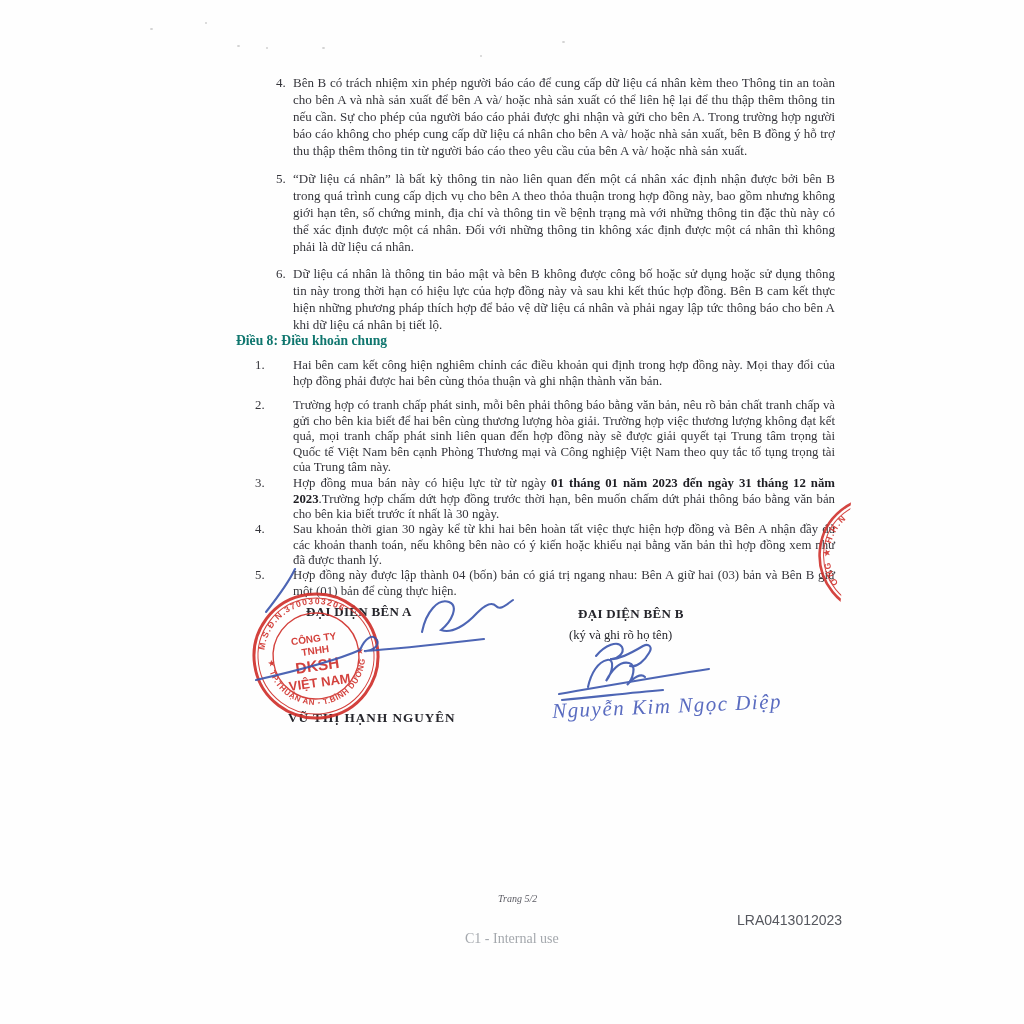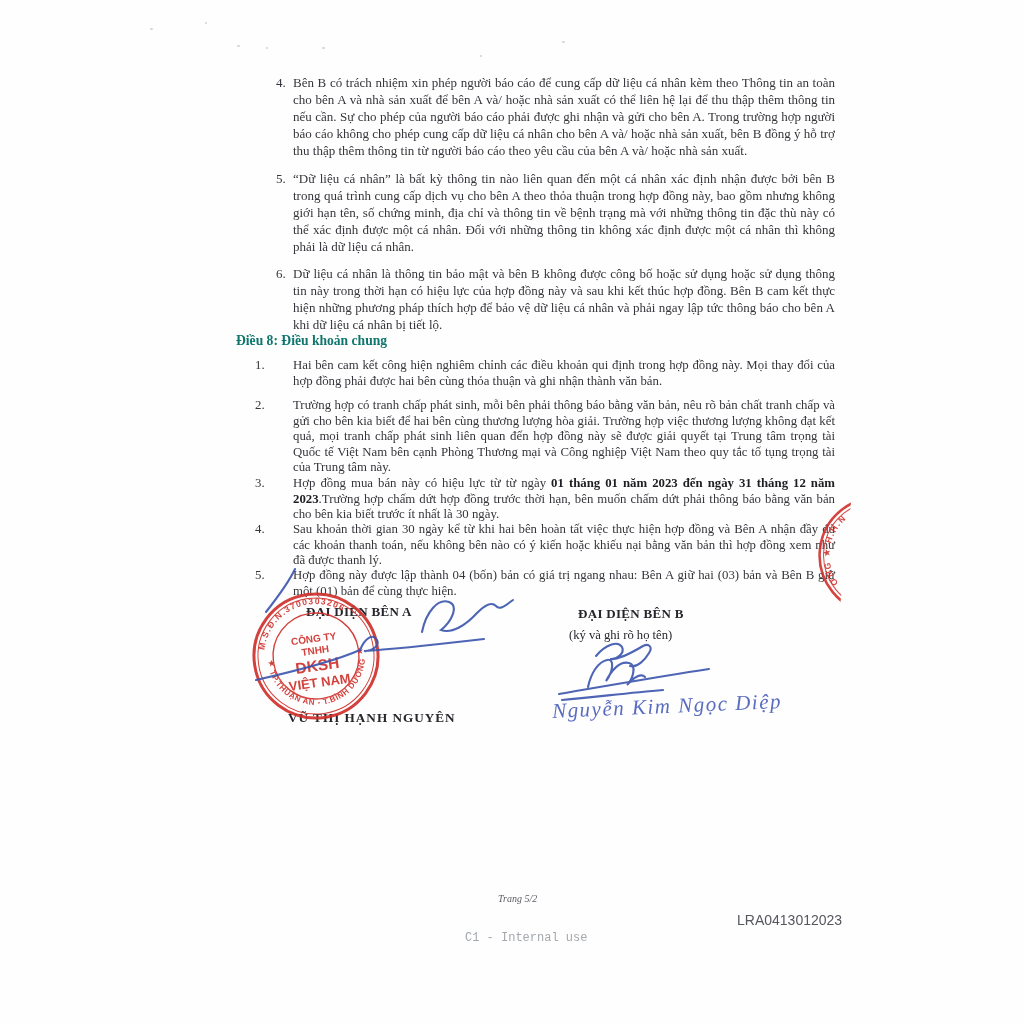--- a/index.html
+++ b/index.html
@@ -33,22 +33,22 @@
                 transform:rotate(6deg);opacity:.9;}
   .stamp-b-clip svg{position:absolute;left:0;top:0;}
   .stamp-red{fill:#d0322d;}
   .stamp-stroke{fill:none;stroke:#d0322d;}
   
   .pen{position:absolute;left:0;top:0;pointer-events:none;}
   
   .foot-page{position:absolute;left:498px;top:893px;font-style:italic;font-size:10px;color:#5c5c64;}
   .foot-code{position:absolute;left:737px;top:912px;font-family:"Liberation Sans",sans-serif;
              font-size:14px;color:#55575e;}
-  .foot-class{position:absolute;left:465px;top:931px;font-family:Liberation Mono, monospace;
-              font-size:12px;color:#a4a8ad;}
+  .foot-class{position:absolute;left:465px;top:931px;font-family:Liberation Serif, serif;
+              font-size:14px;color:#a4a8ad;}
   
   .speck{position:absolute;background:#9b9b9b;opacity:.45;border-radius:50%;}
 </style>
 </head>
 <body>
 
 <div class="page">
 
   <div class="speck" style="left:150px;top:28px;width:3px;height:2px;"></div>
   <div class="speck" style="left:205px;top:22px;width:2px;height:2px;"></div>

